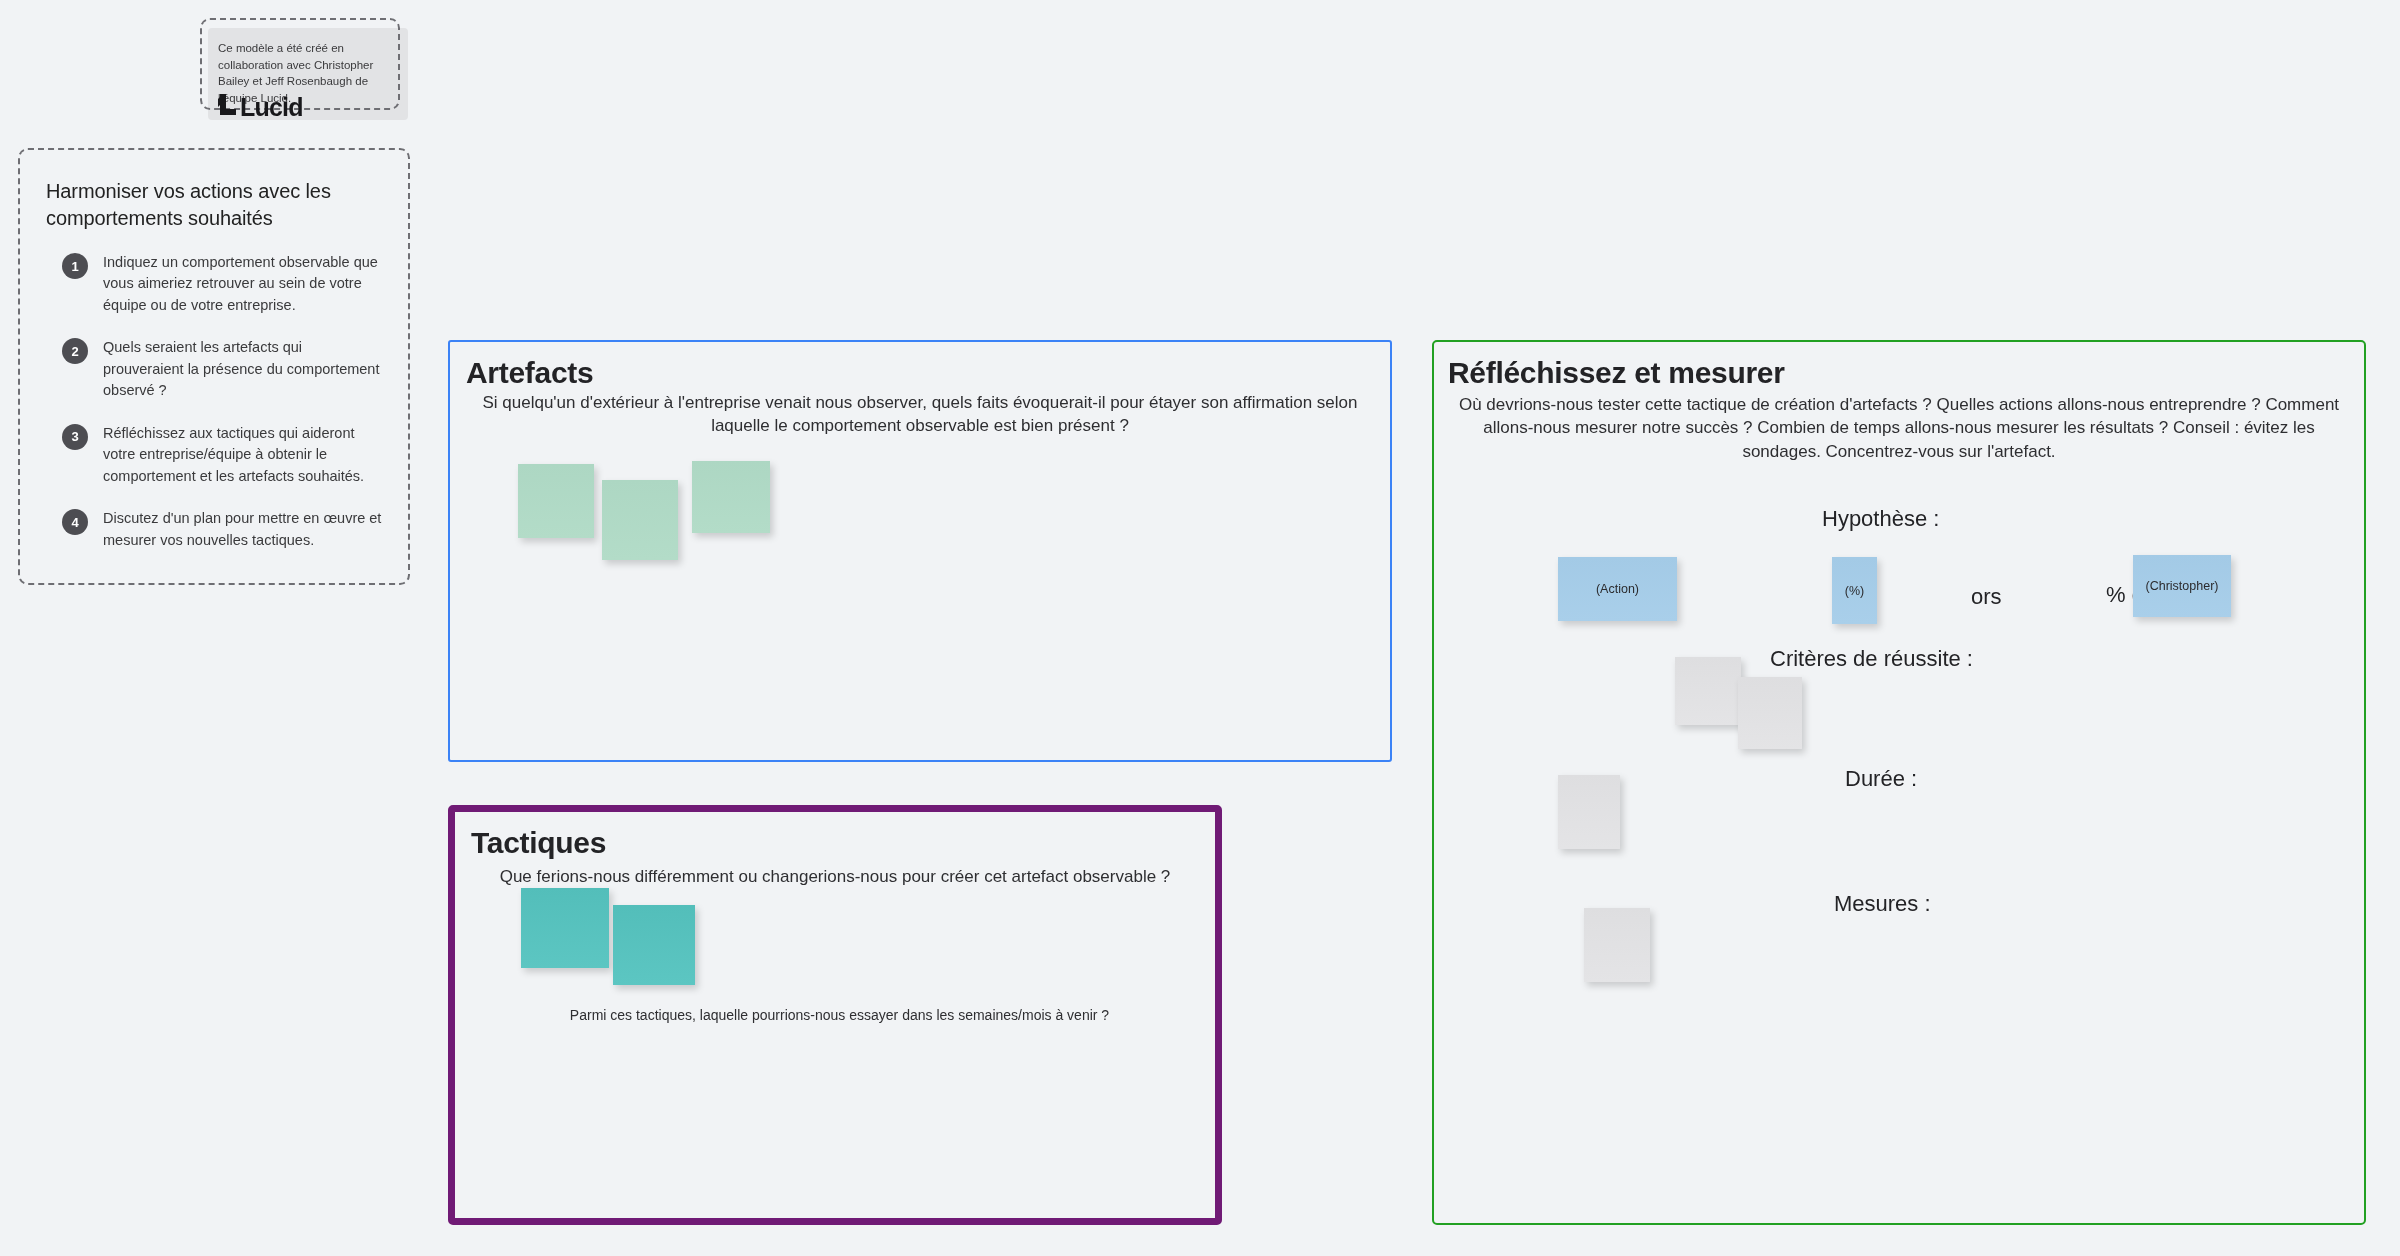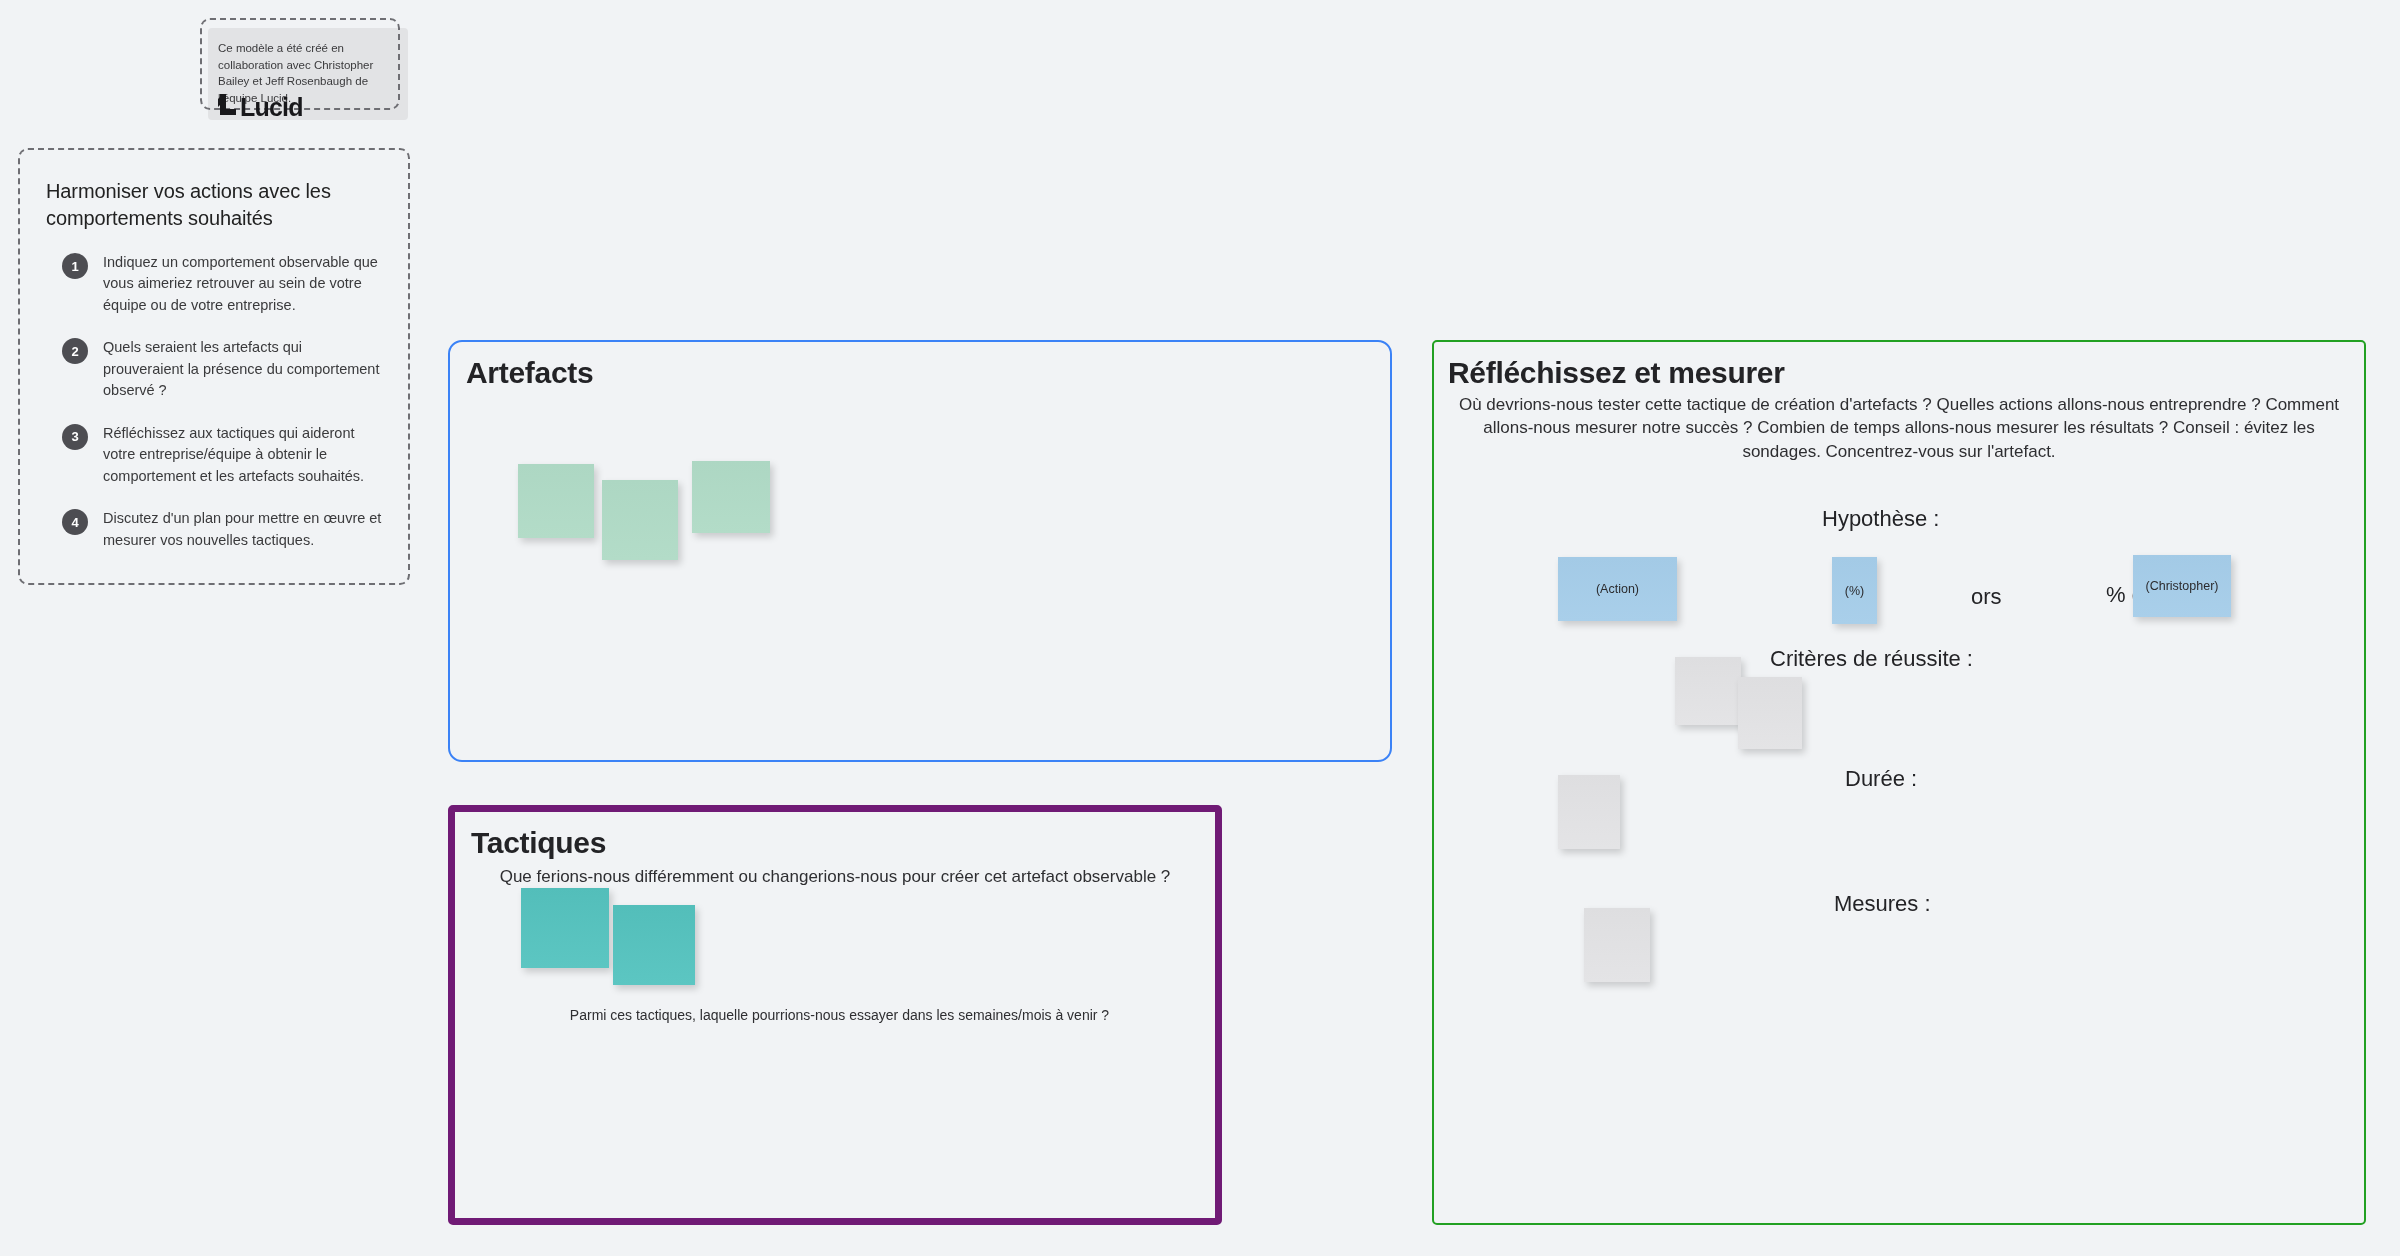--- a/index.html
+++ b/index.html
@@ -68,21 +68,21 @@
     left: 448px; top: 158px; width: 1918px; height: 140px;
     border: 2px solid #4FC3E8; border-radius: 5px;
   }
   #board-observable .big-label {
     position: absolute; left: 6px; top: 46px; font-size: 29px; font-weight: bold;
     color: #232326; letter-spacing: -0.3px;
   }
 
   #board-artefacts {
     left: 448px; top: 340px; width: 944px; height: 422px;
-    border: 2px solid #3B82F6; border-radius: 14px; padding: 14px 16px 0 16px;
+    border: 2px solid #3B82F6; border-radius: 3px; padding: 14px 16px 0 16px;
   }
   #board-artefacts .board-sub { padding: 0 8px; margin-top: 2px; }
 
   #board-tactiques {
     left: 448px; top: 805px; width: 774px; height: 420px;
     border: 7px solid #701a75; border-radius: 5px; padding: 14px 16px 0 16px;
   }
   #board-tactiques .board-sub { margin-top: 6px; }
   #board-tactiques .sub2 {
     position: absolute; left: 9px; right: 0; top: 195px; text-align: center;
@@ -151,20 +151,21 @@
     </div>
     <div class="step">
       <div class="step-num">4</div>
       <div class="step-text">Discutez d'un plan pour mettre en œuvre et mesurer vos nouvelles tactiques.</div>
     </div>
   </div>
 
 
   <div class="board" id="board-artefacts">
     <div class="board-title">Artefacts</div>
+    <div class="board-sub">Si quelqu'un d'extérieur à l'entreprise venait nous observer, quels faits évoquerait-il pour étayer son affirmation selon laquelle le comportement observable est bien présent ?</div>
 
     <div class="note green" style="left:68px; top:122px; width:76px; height:74px;"></div>
     <div class="note green" style="left:152px; top:138px; width:76px; height:80px;"></div>
     <div class="note green" style="left:242px; top:119px; width:78px; height:72px;"></div>
   </div>
 
   <div class="board" id="board-tactiques">
     <div class="board-title">Tactiques</div>
     <div class="board-sub">Que ferions-nous différemment ou changerions-nous pour créer cet artefact observable ?</div>
     <div class="sub2">Parmi ces tactiques, laquelle pourrions-nous essayer dans les semaines/mois à venir ?</div>

